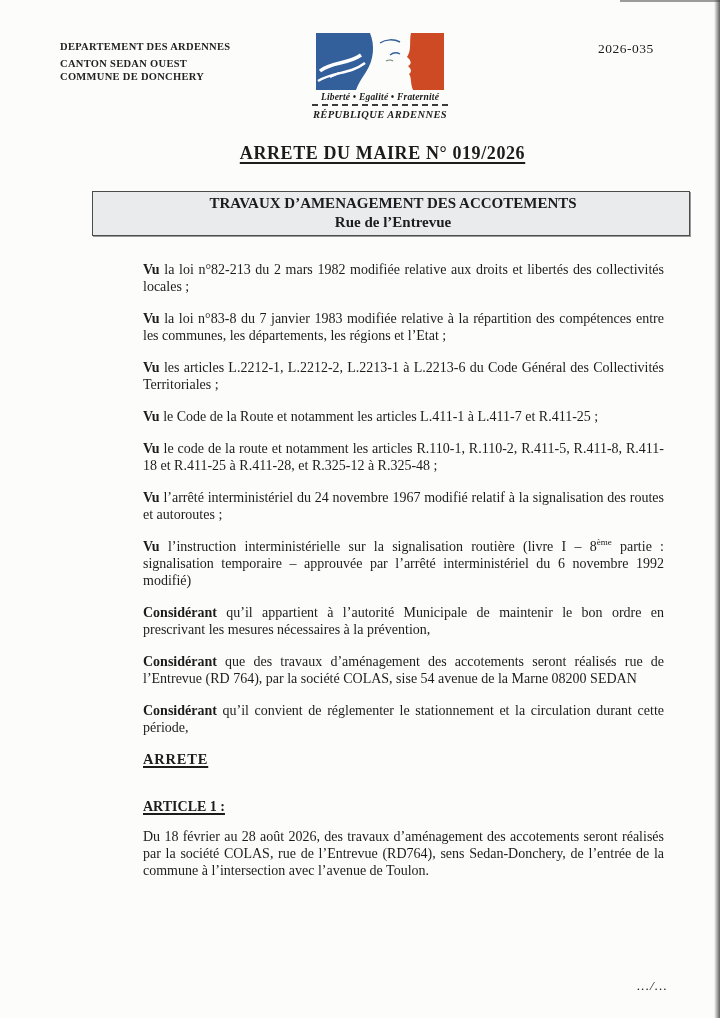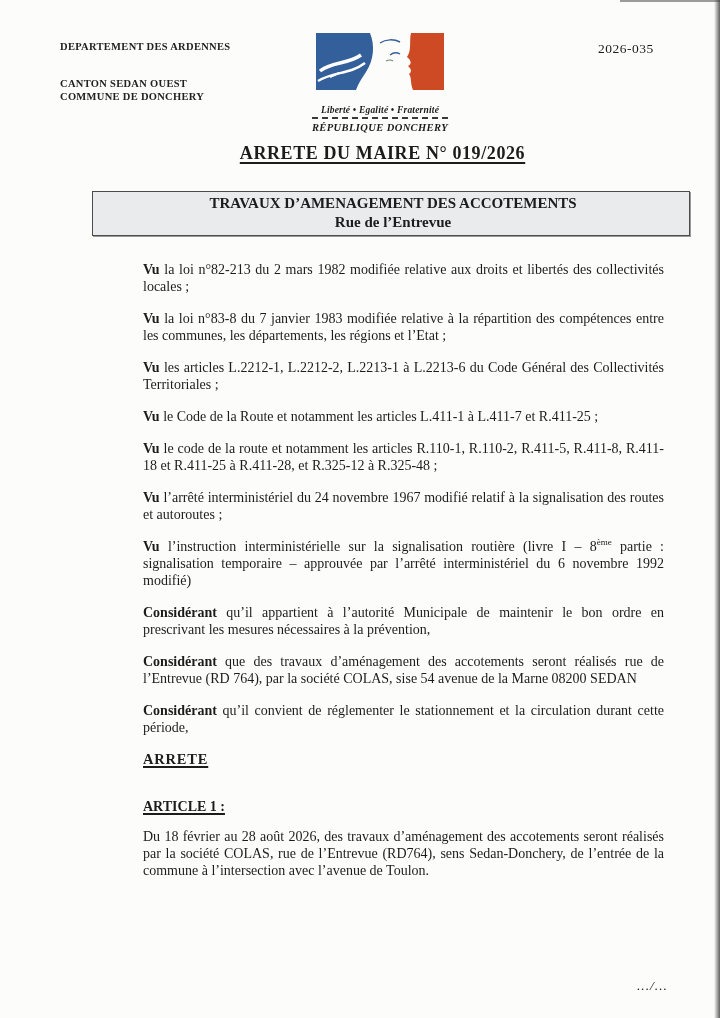--- a/index.html
+++ b/index.html
@@ -37,41 +37,41 @@
   
   .hdr-left {
     position: absolute;
     left: 60px; top: 40px;
     font-weight: bold;
     font-size: 10.5px;
     letter-spacing: 0.3px;
     line-height: 13px;
     color: #222;
   }
-  .hdr-left .dept { margin-bottom: 24px; }
+  .hdr-left .dept { margin-bottom: 4px; }
 
   .ref-number {
     position: absolute;
     left: 598px; top: 41px;
     font-size: 13.5px;
     letter-spacing: 0.5px;
   }
 
   .logo-block {
     position: absolute;
     left: 311px; top: 33px;
     width: 138px;
     text-align: center;
   }
   .logo-svg { display: block; margin: 0 auto; }
   .logo-motto {
     font-size: 9.5px;
     font-weight: bold;
     font-style: italic;
-    margin-top: 15px;
+    margin-top: 2px;
     white-space: nowrap;
     letter-spacing: 0.2px;
     text-align: center;
   }
   .logo-divider {
     border-top: 2px dashed #3a3a3a;
     margin: 2px 1px 3px 1px;
     height: 0;
   }
   .logo-republic {
@@ -175,21 +175,21 @@
       <path d="M6,38 C18,28 33,32 47,22" stroke="#ffffff" stroke-width="3.5" fill="none"></path>
       <path d="M4,48 C20,38 35,42 51,30" stroke="#ffffff" stroke-width="2.5" fill="none"></path>
       <path d="M16,44 l9,-4" stroke="#ffffff" stroke-width="2" fill="none"></path>
 
       <path d="M66,10 C72,6 80,6 86,9" stroke="#33609a" stroke-width="1.5" fill="none"></path>
       <path d="M76,22 q5,-4 10,-1" stroke="#33609a" stroke-width="1.3" fill="none"></path>
       <path d="M72,28 q4,-2 7,0" stroke="#708a70" stroke-width="1.2" fill="none"></path>
     </svg>
     <div class="logo-motto">Liberté • Egalité • Fraternité</div>
     <div class="logo-divider"></div>
-    <div class="logo-republic">RÉPUBLIQUE DONCHERY</div>
+    <div class="logo-republic">RÉPUBLIQUE ARDENNES</div>
   </div>
 
   <div class="doc-title">ARRETE DU MAIRE N° 019/2026</div>
 
   <div class="subject-box">
     <div>TRAVAUX D’AMENAGEMENT DES ACCOTEMENTS</div>
     <div>Rue de l’Entrevue</div>
   </div>
 
   <div class="body-col">

